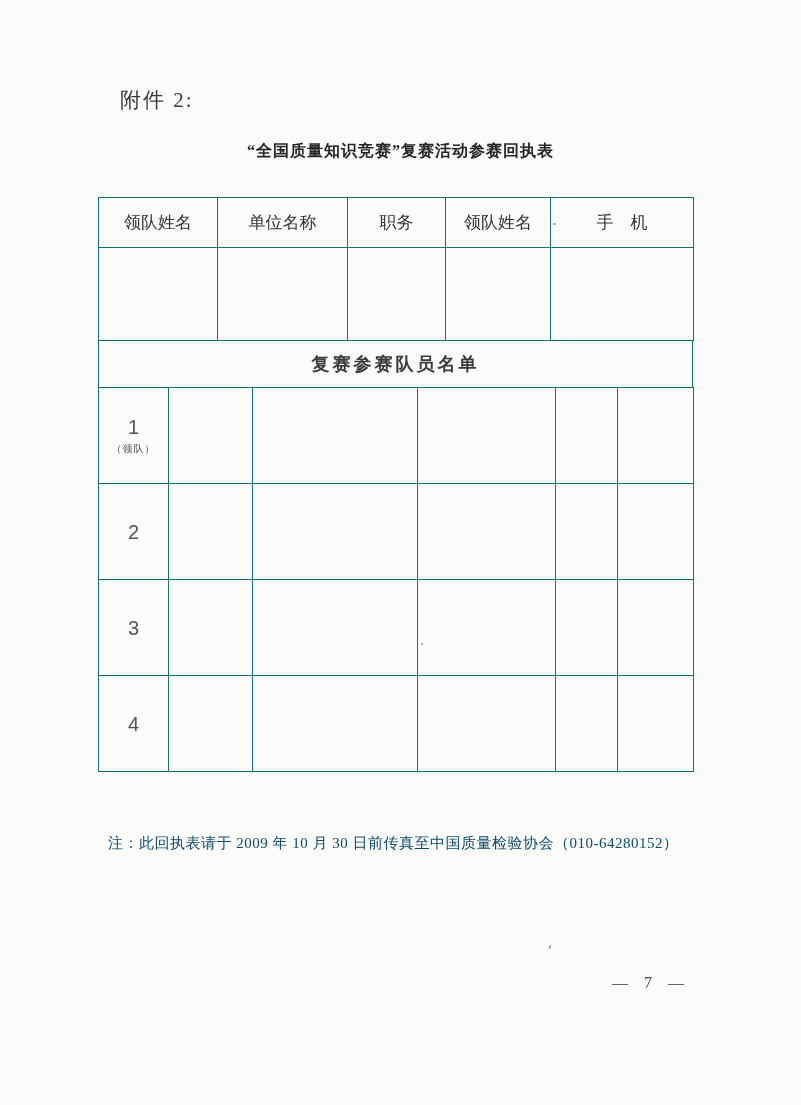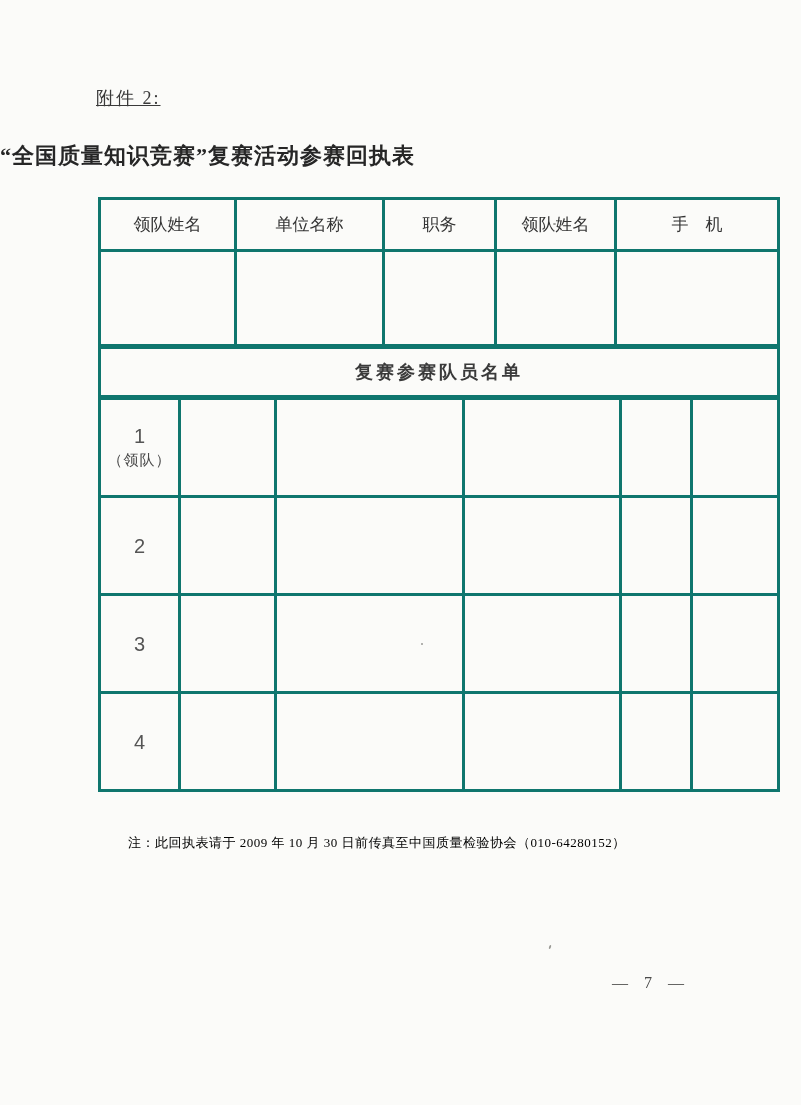--- a/index.html
+++ b/index.html
@@ -12,51 +12,51 @@
     width: 801px;
     height: 1105px;
     margin: 0 auto;
     background: #fbfbf9;
     overflow: hidden;
     font-family: "Liberation Serif", serif;
     color: #2e2e2e;
   }
   .attachment-label {
     position: absolute;
-    left: 96px;
+    left: 120px;
     top: 86px;
-    font-size: 18px;
+    font-size: 21px;
     letter-spacing: 2px;
     color: #3a3a3a;
-    text-decoration: underline;
   }
   .doc-title {
     position: absolute;
     left: 0;
     top: 141px;
     width: 100%;
-    font-size: 22px;
+    text-align: center;
+    font-size: 16px;
     font-weight: bold;
     letter-spacing: 1px;
     color: #262626;
   }
   .form-area {
     position: absolute;
     left: 98px;
     top: 197px;
     width: 595px;
   }
   table {
     border-collapse: collapse;
     table-layout: fixed;
-    width: 682px;
+    width: 595px;
   }
   .stacked { margin-top: -1px; }
   td {
-    border: 3px solid #0f766e;
+    border: 1px solid #0f766e;
     text-align: center;
     vertical-align: middle;
     font-size: 17px;
     color: #333;
     padding: 0;
     overflow: hidden;
   }
   .leader-header-row td { height: 49px; }
   .leader-blank-row td  { height: 92px; }
   .banner-row td {
@@ -68,32 +68,32 @@
   }
   .roster-header-row td { height: 47px; }
   .roster-data-row td   { height: 95px; }
   .seq-num {
     font-family: "Liberation Sans", sans-serif;
     font-size: 20px;
     color: #555;
     line-height: 1.1;
   }
   .seq-sub {
-    font-size: 15px;
+    font-size: 10px;
     color: #4a4a4a;
     margin-top: 4px;
     letter-spacing: 1px;
   }
   .footnote {
     position: absolute;
-    left: 128px;
+    left: 108px;
     top: 834px;
-    font-size: 13px;
+    font-size: 15px;
     letter-spacing: 0.5px;
-    color: #000000;
+    color: #0c4a6e;
   }
   .page-number {
     position: absolute;
     left: 612px;
     top: 974px;
     font-size: 16px;
     letter-spacing: 6px;
     color: #4a4a4a;
     font-family: "Liberation Serif", serif;
   }

